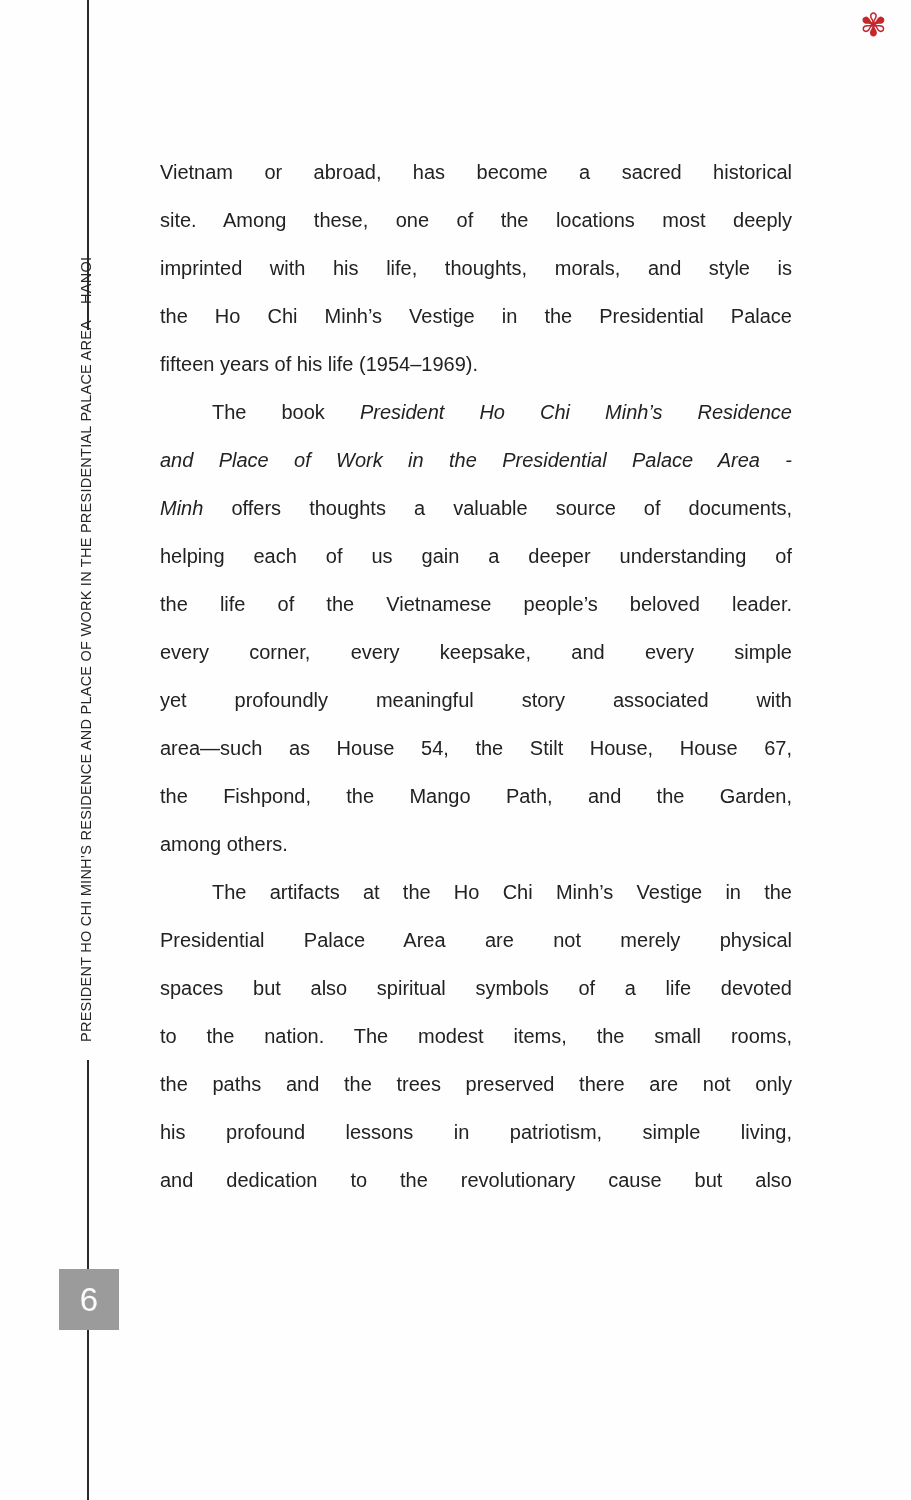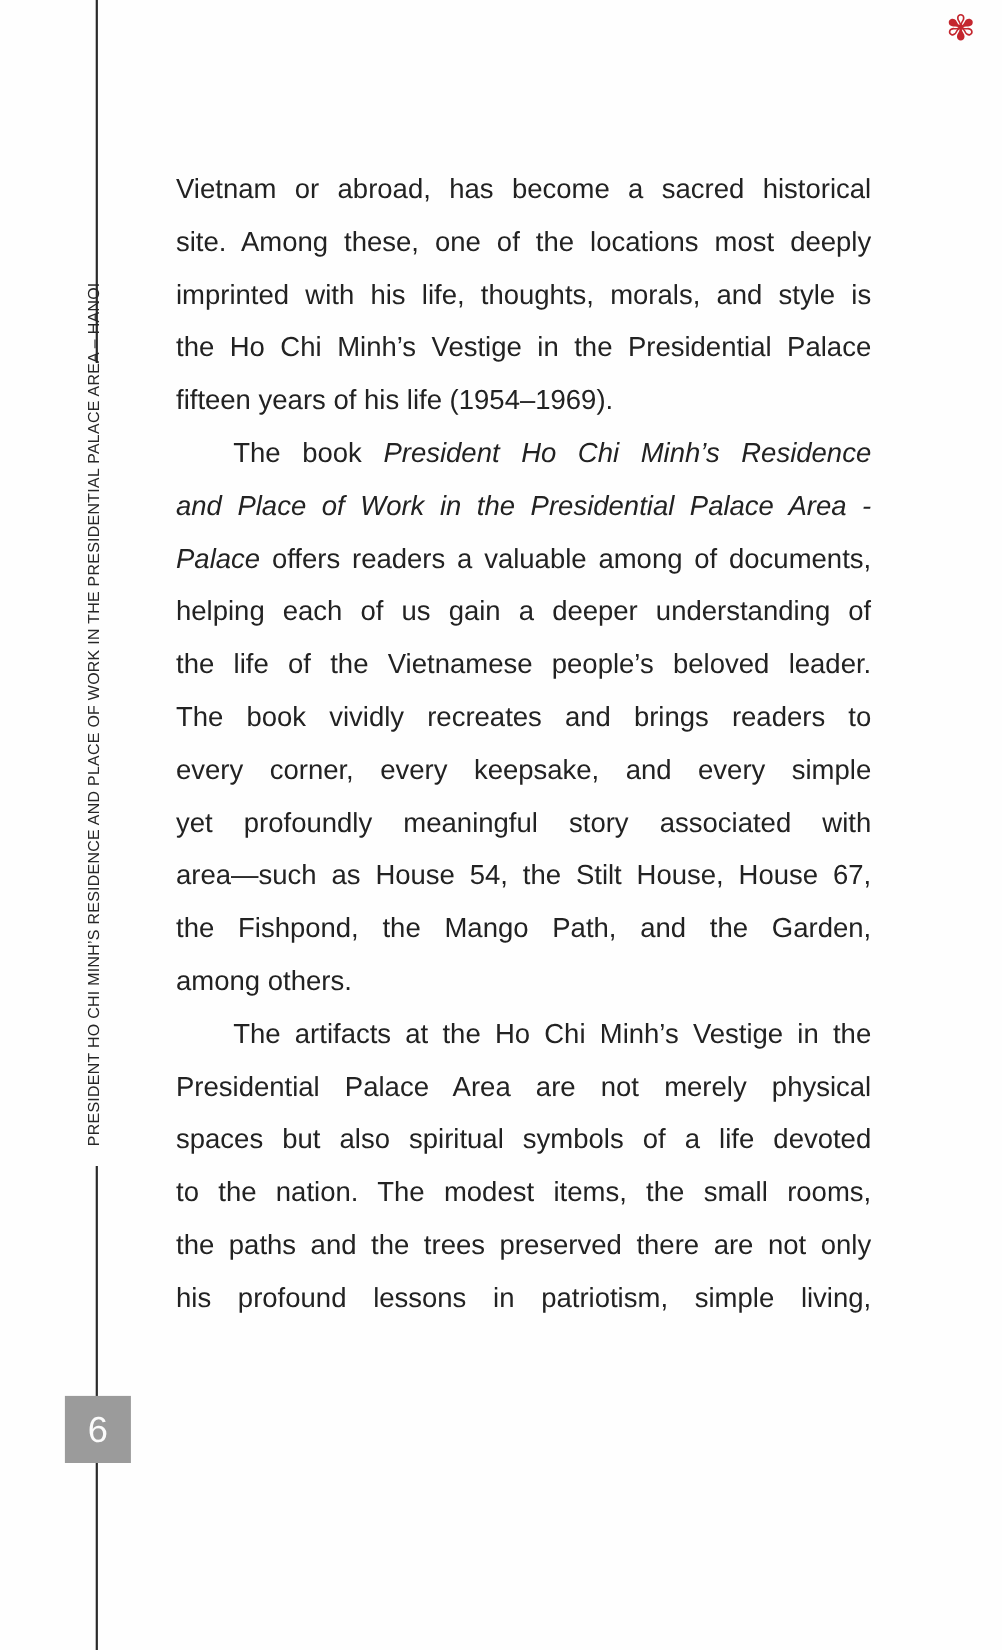--- a/index.html
+++ b/index.html
@@ -76,21 +76,21 @@
     line-height: 1;
   }
 
   
   #body-text {
     position: absolute;
     left: 160px;
     top: 148px;
     width: 632px;
     color: #222222;
-    font-size: 25px;
+    font-size: 20px;
   }
   .para { margin: 0; }
   .line {
     height: 48px;
     line-height: 48px;
     white-space: nowrap;
     text-align: justify;
     text-align-last: justify;
     overflow: hidden;
   }
@@ -120,33 +120,33 @@
       <div class="para">
         <div class="line"><span>Vietnam or abroad, has become a sacred historical</span></div>
         <div class="line"><span>site. Among these, one of the locations most deeply</span></div>
         <div class="line"><span>imprinted with his life, thoughts, morals, and style is</span></div>
         <div class="line"><span>the Ho Chi Minh’s Vestige in the Presidential Palace</span></div>
         <div class="line last"><span>fifteen years of his life (1954–1969).</span></div>
       </div>
       <div class="para">
         <div class="line indent"><span>The book </span><span class="bi">President Ho Chi Minh’s Residence</span></div>
         <div class="line"><span class="bi">and Place of Work in the Presidential Palace Area -</span></div>
-        <div class="line"><span class="bi">Palace</span><span> offers readers a valuable among of documents,</span></div>
+        <div class="line"><span class="bi">Minh</span><span> offers thoughts a valuable source of documents,</span></div>
         <div class="line"><span>helping each of us gain a deeper understanding of</span></div>
         <div class="line"><span>the life of the Vietnamese people’s beloved leader.</span></div>
-        <div class="line"><span>The book vividly recreates and brings readers to</span></div>
         <div class="line"><span>every corner, every keepsake, and every simple</span></div>
         <div class="line"><span>yet profoundly meaningful story associated with</span></div>
         <div class="line"><span>area—such as House 54, the Stilt House, House 67,</span></div>
         <div class="line"><span>the Fishpond, the Mango Path, and the Garden,</span></div>
         <div class="line last"><span>among others.</span></div>
       </div>
       <div class="para">
         <div class="line indent"><span>The artifacts at the Ho Chi Minh’s Vestige in the</span></div>
         <div class="line"><span>Presidential Palace Area are not merely physical</span></div>
         <div class="line"><span>spaces but also spiritual symbols of a life devoted</span></div>
         <div class="line"><span>to the nation. The modest items, the small rooms,</span></div>
         <div class="line"><span>the paths and the trees preserved there are not only</span></div>
         <div class="line"><span>his profound lessons in patriotism, simple living,</span></div>
+        <div class="line"><span>and dedication to the revolutionary cause but also</span></div>
       </div>
     </div>
 
 </div>
 
 </body></html>

